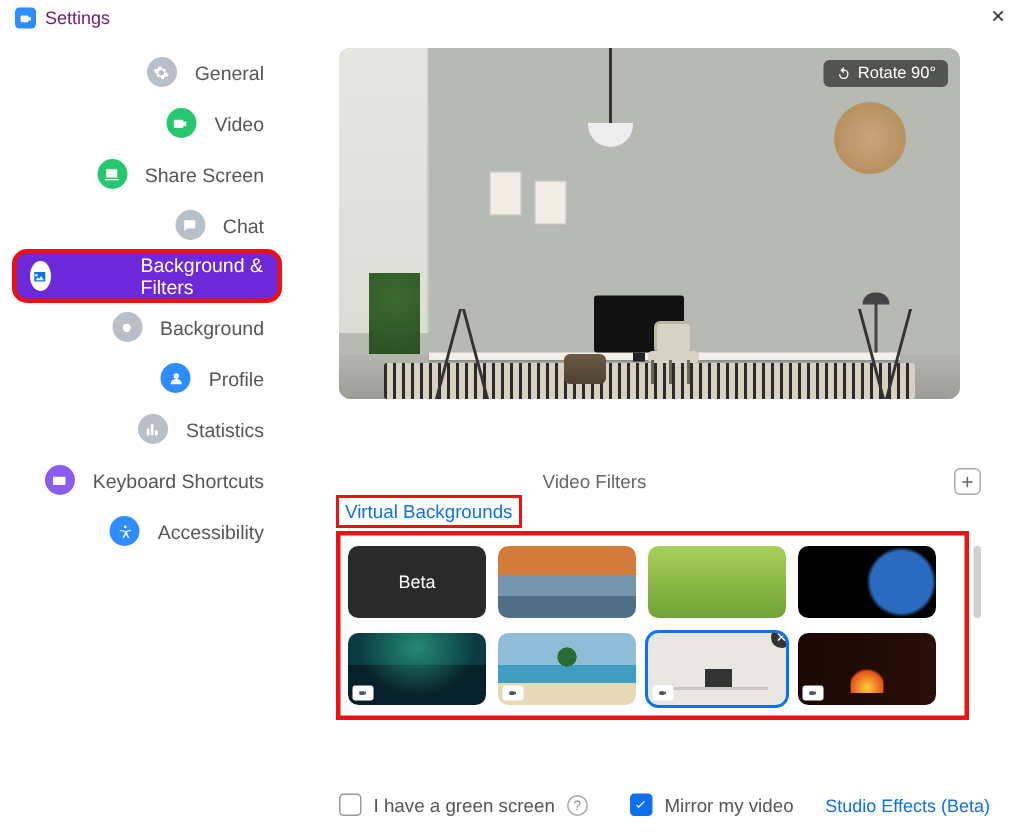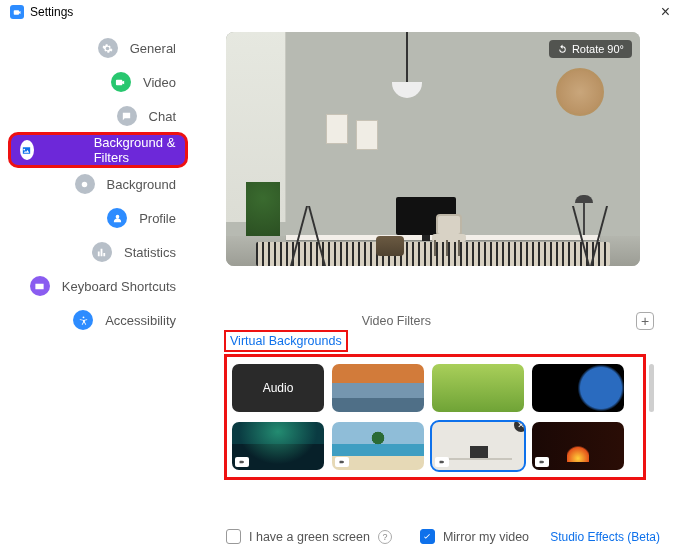--- a/index.html
+++ b/index.html
@@ -1,20 +1,20 @@
 <!DOCTYPE html>
 <html><head>
 <meta charset="utf-8">
 <style>
   * { box-sizing: border-box; margin: 0; padding: 0; }
   body { font-family: -apple-system, BlinkMacSystemFont, "Segoe UI", Arial, sans-serif; font-size: 13px; color: #444; background: #fff; width: 680px; height: 558px; overflow: hidden; position: relative; }
   .titlebar { display: flex; align-items: center; padding: 4px 10px; height: 24px; }
   .titlebar .logo { width: 14px; height: 14px; background: #2d8cff; border-radius: 3px; display: flex; align-items: center; justify-content: center; margin-right: 6px; }
   .titlebar .logo svg { width: 9px; height: 9px; fill: #fff; }
-  .titlebar .title { font-size: 12px; color: #000000; }
+  .titlebar .title { font-size: 12px; color: #701a75; }
   .titlebar .close { margin-left: auto; font-size: 16px; color: #333; cursor: pointer; }
 
   .main { display: flex; height: calc(100% - 24px); }
   .sidebar { width: 196px; padding: 8px 10px; }
   .side-item { display: flex; align-items: center; height: 32px; padding: 0 10px; border-radius: 8px; cursor: pointer; margin-bottom: 2px; justify-content: flex-end; }
   .side-item .icon-wrap { width: 20px; height: 20px; border-radius: 50%; display: flex; align-items: center; justify-content: center; margin-right: 12px; }
   .side-item .icon-wrap svg { width: 11px; height: 11px; fill: #fff; }
   .side-item .label { font-size: 13px; color: #555; }
   .side-item.active { background: #6d28d9; gap: 48px; }
   .side-item.active .label { color: #fff; font-weight: 500; }
@@ -113,20 +113,28 @@
         </span>
         <span class="label">General</span>
       </div>
       <div class="side-item">
         <span class="icon-wrap" style="background:#28c76f">
           <svg viewBox="0 0 24 24">
             <path d="M4 6h10a2 2 0 012 2v2l4-2v8l-4-2v2a2 2 0 01-2 2H4a2 2 0 01-2-2V8a2 2 0 012-2z"></path>
           </svg>
         </span>
         <span class="label">Video</span>
+      </div>
+      <div class="side-item">
+        <span class="icon-wrap" style="background:#28c76f">
+          <svg viewBox="0 0 24 24">
+            <path d="M4 4h16v12H4zM2 18h20v2H2z M12 7l4 4h-3v3h-2v-3H8z"></path>
+          </svg>
+        </span>
+        <span class="label">Share Screen</span>
       </div>
       <div class="side-item">
         <span class="icon-wrap" style="background:#b7bfc8">
           <svg viewBox="0 0 24 24">
             <path d="M4 4h16v12H8l-4 4z"></path>
           </svg>
         </span>
         <span class="label">Chat</span>
       </div>
       <div class="side-item active highlight-red">
@@ -216,21 +224,21 @@
     </div>
 
     <div class="tabs">
       <span class="tab active tab-highlight">Virtual Backgrounds</span>
       <span class="tab">Video Filters</span>
       <span class="add-btn">+</span>
     </div>
 
     <div class="grid-wrap">
       <div class="thumbs" id="thumbs">
-          <div class="thumb none">Audio</div>
+          <div class="thumb none">Beta</div>
           <div class="thumb t-bridge"></div>
           <div class="thumb t-grass"></div>
           <div class="thumb t-earth"></div>
           <div class="thumb t-aurora">
             <span class="badge">
               <svg viewBox="0 0 24 24">
                 <path d="M4 7h10a2 2 0 012 2v1l4-2v8l-4-2v1a2 2 0 01-2 2H4a2 2 0 01-2-2V9a2 2 0 012-2z"></path>
               </svg>
             </span>
           </div>

